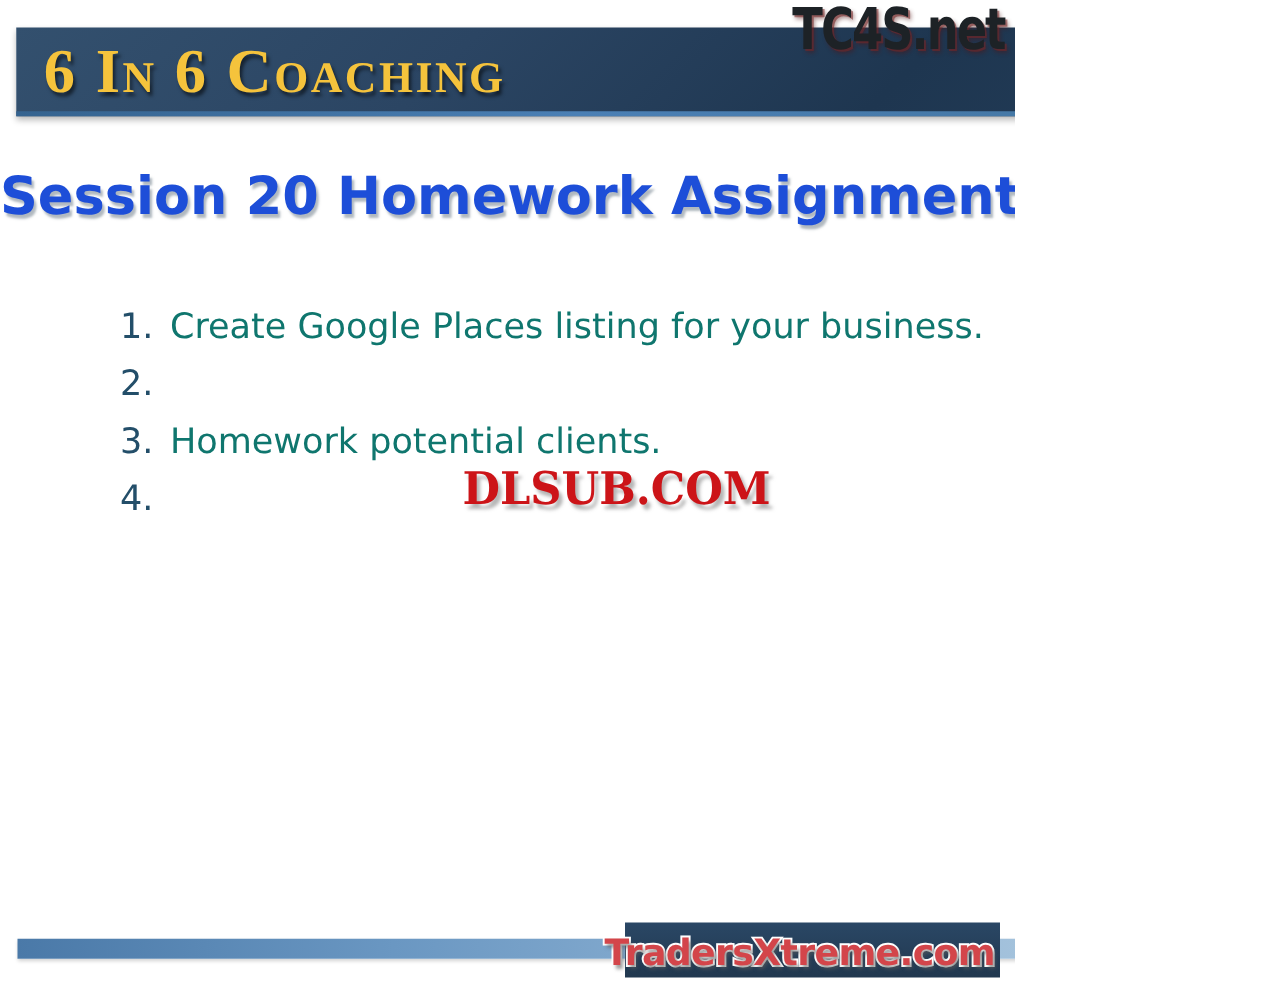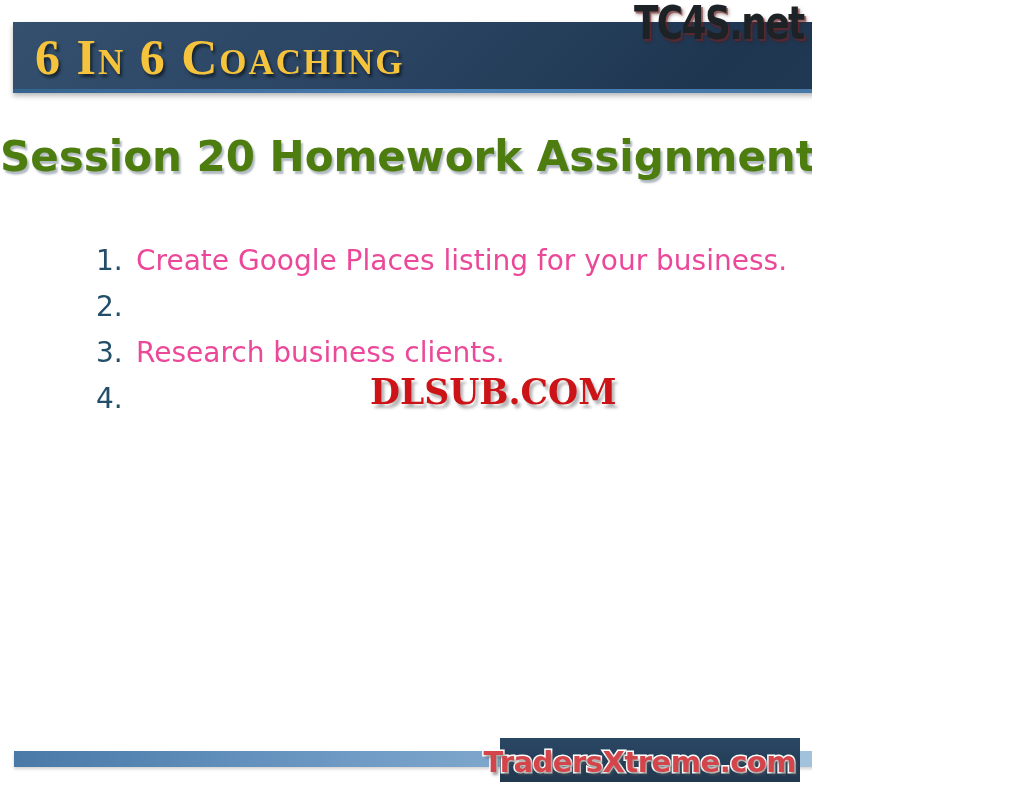--- a/index.html
+++ b/index.html
@@ -74,21 +74,21 @@
   #slide-title {
     position: absolute;
     left: 0;
     right: 0;
     top: 132px;
     text-align: left;
     font-family: "DejaVu Sans", sans-serif;
     font-weight: bold;
     font-size: 42px;
     letter-spacing: 0px;
-    color: #4d7c0f;
+    color: #1d4ed8;
     text-shadow: 2px 3px 2px rgba(150,160,170,0.75);
     white-space: nowrap;
   }
 
   
   #body-list {
     position: absolute;
     left: 96px;
     top: 238px;
     width: 800px;
@@ -104,21 +104,21 @@
     line-height: 46px;
     color: #234e69;
     white-space: nowrap;
   }
   #body-list li .marker {
     width: 40px;
     flex: 0 0 40px;
     color: #234e69;
   }
   #body-list li .text {
-    color: #ec4899;
+    color: #0f766e;
   }
 
   
   #dlsub-watermark {
     position: absolute;
     left: 370px;
     top: 370px;
     font-family: "DejaVu Serif", serif;
     font-weight: bold;
     font-style: normal;
@@ -185,21 +185,21 @@
   <ul id="body-list">
     <li>
       <span class="marker">1.</span>
       <span class="text">Create Google Places listing for your business.</span>
     </li>
     <li>
       <span class="marker">2.</span>
     </li>
     <li>
       <span class="marker">3.</span>
-      <span class="text">Research business clients.</span>
+      <span class="text">Homework potential clients.</span>
     </li>
     <li>
       <span class="marker">4.</span>
     </li>
   </ul>
 
   <div id="dlsub-watermark">DLSUB.COM</div>
 
   <div id="footer-bar"></div>
 

